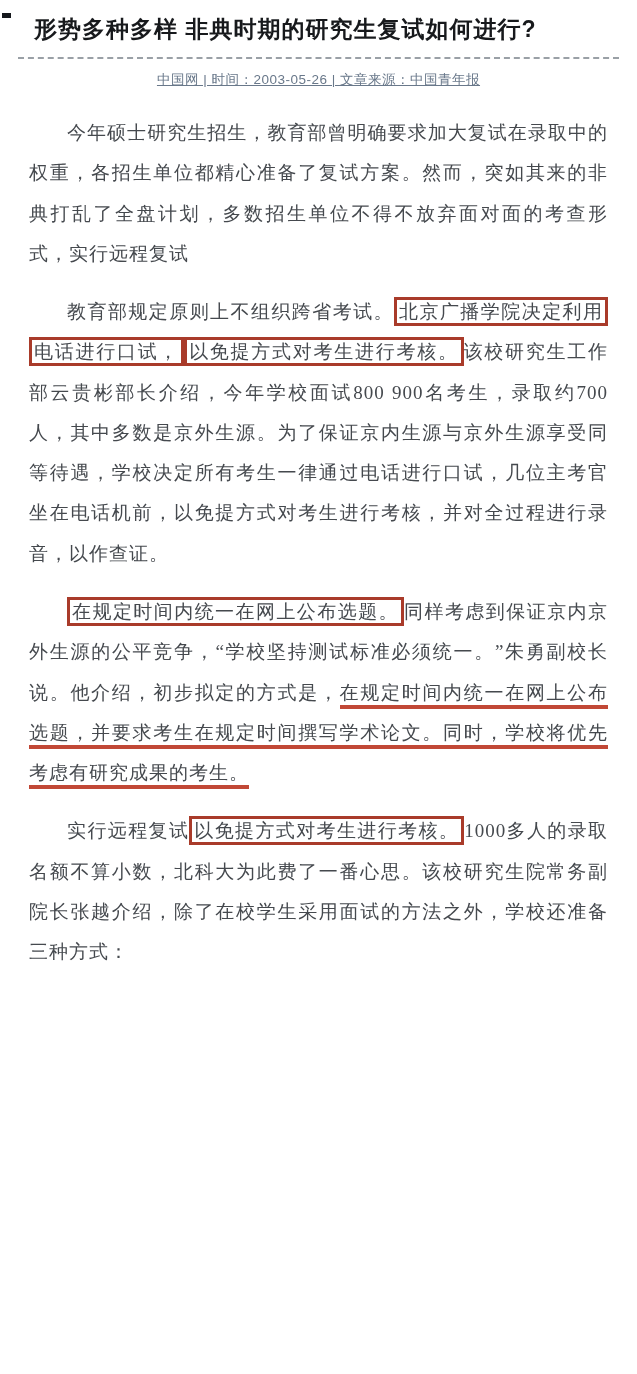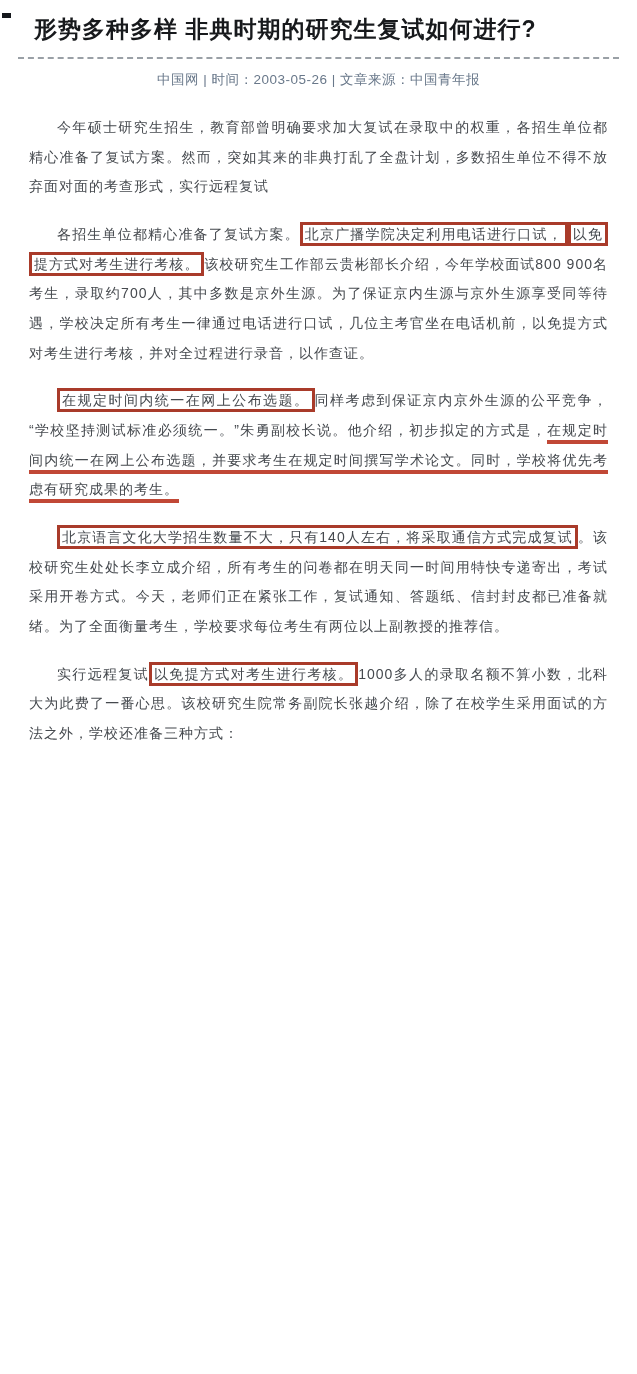--- a/index.html
+++ b/index.html
@@ -45,32 +45,34 @@
     border-top:2px dashed #9aa0a6;
     margin:2px 18px 12px;
     height:0;
   }
   .meta{
     text-align:center;
     color:var(--meta);
     font-size:13.5px;
     letter-spacing:0.5px;
     margin:0 20px 16px;
+    text-decoration:underline;
   }
   .article{
     padding:8px 29px 0;
   }
   .para{
-    font-size:14px;
+    font-size:19px;
     line-height:2.12;
     letter-spacing:1px;
     margin:0 0 18px;
     text-indent:2em;
     text-align:justify;
     color:var(--text);
+    font-family:Liberation Serif, serif;
   }
   .seg{ }
   .seg-redbox{
     border:3px solid var(--red-box);
     padding:1px 2px;
     -webkit-box-decoration-break:clone;
     box-decoration-break:clone;
   }
   .seg-redline{
     border-bottom:4px solid var(--red-line);
@@ -86,18 +88,17 @@
   <div class="corner-mark"></div>
 
   <h1 class="title">形势多种多样 非典时期的研究生复试如何进行?</h1>
 
   <hr class="divider">
 
   <div class="meta">中国网 | 时间：2003-05-26 | 文章来源：中国青年报</div>
 
   <div class="article">
       <p class="para"><span class="seg seg-plain">今年硕士研究生招生，教育部曾明确要求加大复试在录取中的权重，各招生单位都精心准备了复试方案。然而，突如其来的非典打乱了全盘计划，多数招生单位不得不放弃面对面的考查形式，实行远程复试</span></p>
-      <p class="para"><span class="seg seg-plain">各招生单位都精心准备了复试方案。</span><span class="seg seg-redbox">北京广播学院决定利用电话进行口试，</span><span class="seg seg-redbox">以免提方式对考生进行考核。</span><span class="seg seg-plain">该校研究生工作部云贵彬部长介绍，今年学校面试800 900名考生，录取约700人，其中多数是京外生源。为了保证京内生源与京外生源享受同等待遇，学校决定所有考生一律通过电话进行口试，几位主考官坐在电话机前，以免提方式对考生进行考核，并对全过程进行录音，以作查证。</span></p>
+      <p class="para"><span class="seg seg-plain">教育部规定原则上不组织跨省考试。</span><span class="seg seg-redbox">北京广播学院决定利用电话进行口试，</span><span class="seg seg-redbox">以免提方式对考生进行考核。</span><span class="seg seg-plain">该校研究生工作部云贵彬部长介绍，今年学校面试800 900名考生，录取约700人，其中多数是京外生源。为了保证京内生源与京外生源享受同等待遇，学校决定所有考生一律通过电话进行口试，几位主考官坐在电话机前，以免提方式对考生进行考核，并对全过程进行录音，以作查证。</span></p>
       <p class="para"><span class="seg seg-redbox">在规定时间内统一在网上公布选题。</span><span class="seg seg-plain">同样考虑到保证京内京外生源的公平竞争，“学校坚持测试标准必须统一。”朱勇副校长说。他介绍，初步拟定的方式是，</span><span class="seg seg-redline">在规定时间内统一在网上公布选题，并要求考生在规定时间撰写学术论文。同时，学校将优先考虑有研究成果的考生。</span></p>
-      <p class="para"><span class="seg seg-redbox">北京语言文化大学招生数量不大，只有140人左右，将采取通信方式完成复试</span><span class="seg seg-plain">。该校研究生处处长李立成介绍，所有考生的问卷都在明天同一时间用特快专递寄出，考试采用开卷方式。今天，老师们正在紧张工作，复试通知、答题纸、信封封皮都已准备就绪。为了全面衡量考生，学校要求每位考生有两位以上副教授的推荐信。</span></p>
       <p class="para"><span class="seg seg-plain">实行远程复试</span><span class="seg seg-redbox">以免提方式对考生进行考核。</span><span class="seg seg-plain">1000多人的录取名额不算小数，北科大为此费了一番心思。该校研究生院常务副院长张越介绍，除了在校学生采用面试的方法之外，学校还准备三种方式：</span></p>
     </div>
 </div>
 
 </body></html>

